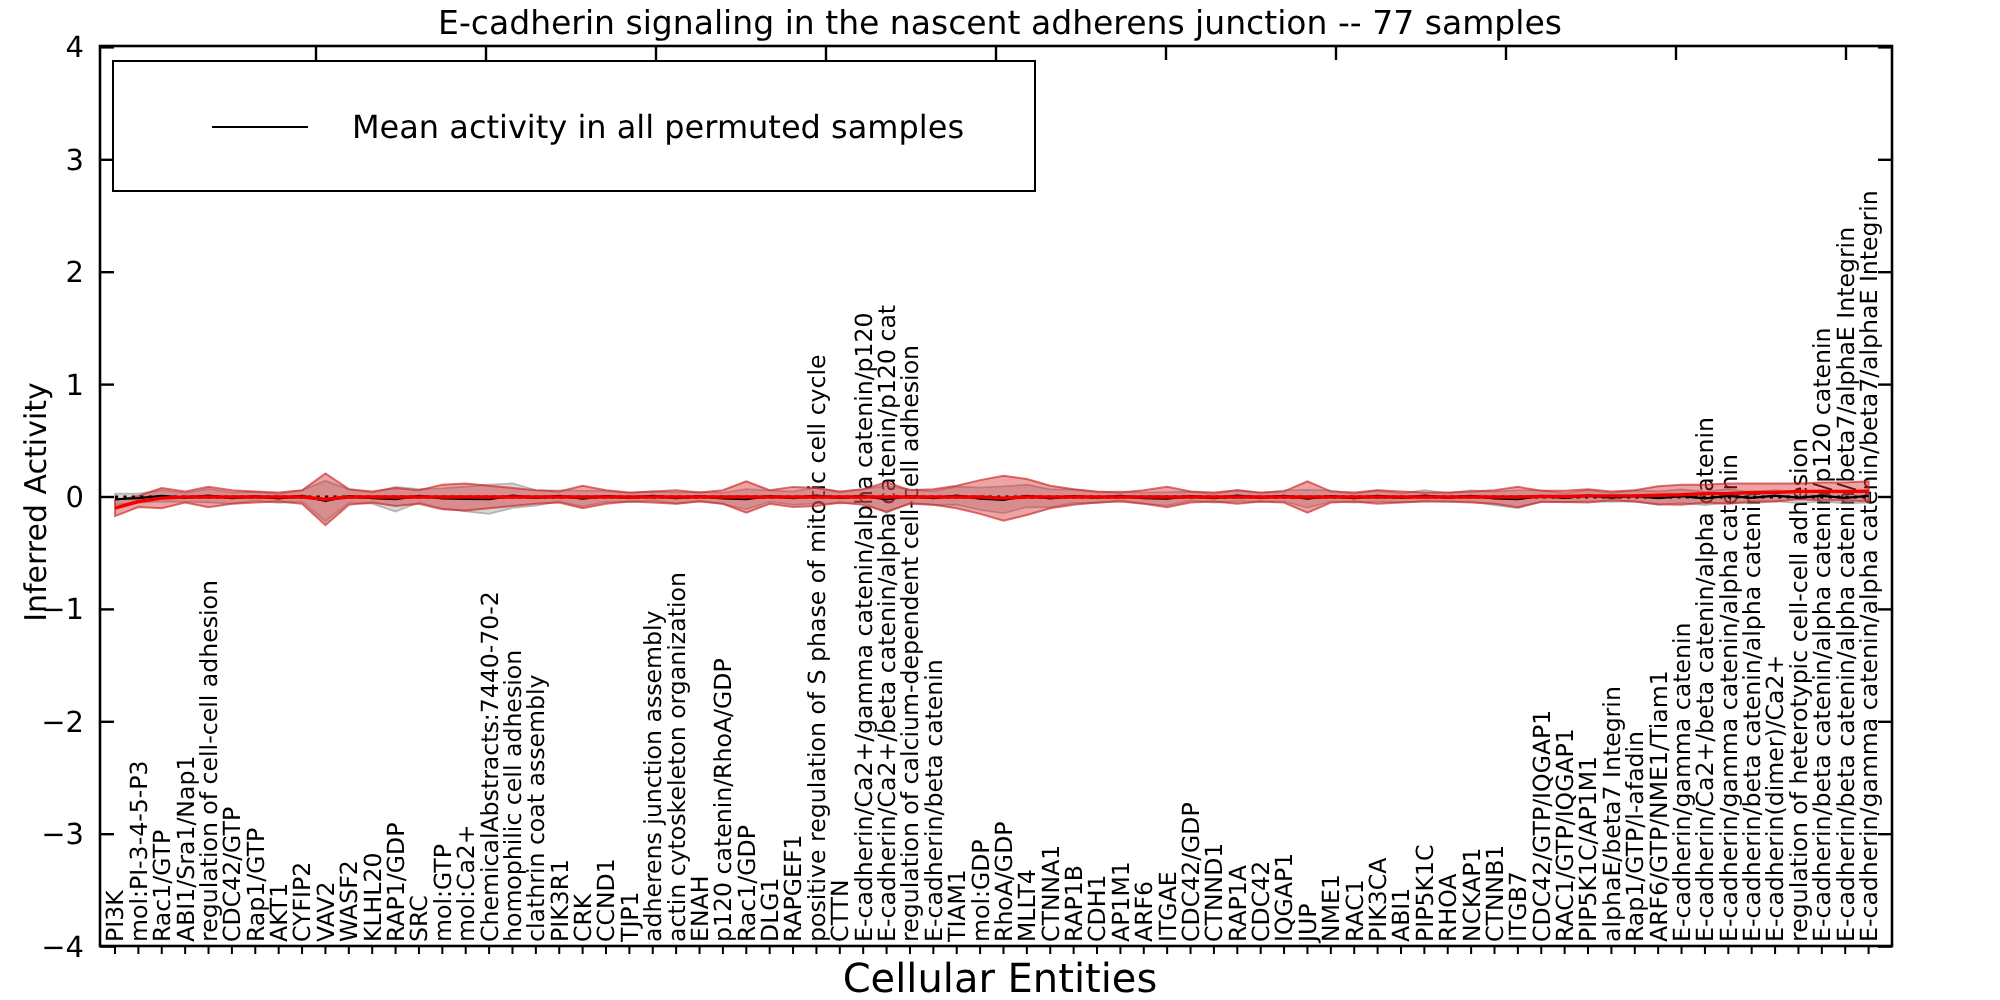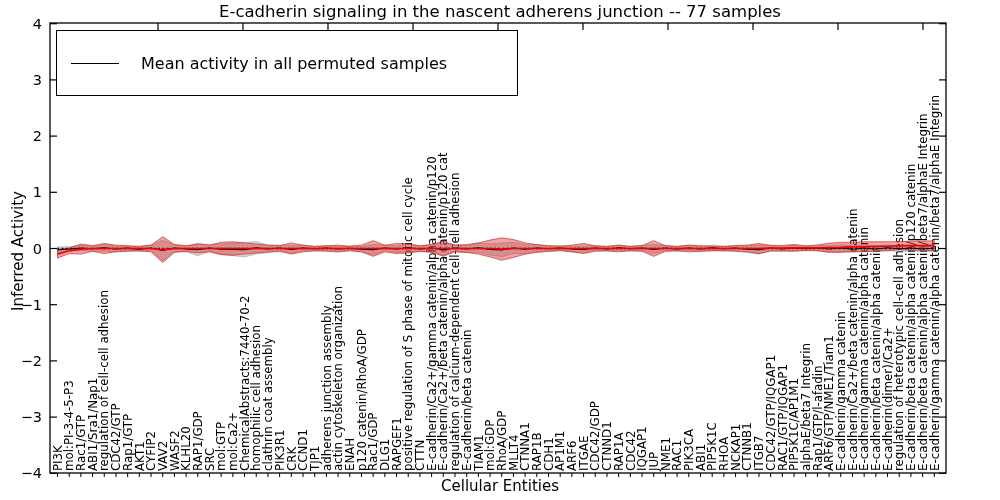--- a/index.html
+++ b/index.html
@@ -3,28 +3,28 @@
 <meta charset="utf-8">
 <style>
   html,body{margin:0;padding:0;background:#ffffff;}
   .fig{position:relative;width:1000px;height:500px;background:#ffffff;
        font-family:"DejaVu Sans","Liberation Sans",sans-serif;overflow:hidden;}
   .title{position:absolute;left:0;top:2px;width:1000px;text-align:center;
          font-size:16.5px;color:#000;}
   #plot{position:absolute;left:0;top:0;}
   .legend{position:absolute;left:56px;top:30px;width:462px;height:66px;
           background:#fff;border:1.3px solid #000;box-sizing:border-box;
-          display:flex;flex-direction:column;justify-content:space-around;padding:4px 0;}
+          display:flex;flex-direction:row;justify-content:space-around;padding:4px 0;}
   .legend-row{display:flex;align-items:center;gap:22px;padding-left:14px;}
   .legend-line{display:inline-block;width:48px;height:0;border-top-width:1.8px;border-top-style:solid;}
   .legend-label{font-size:16px;color:#000;}
   .ylabel{position:absolute;left:-62px;top:242px;width:160px;text-align:center;
           font-size:15px;color:#000;transform:rotate(-90deg);}
   .xlabel{position:absolute;left:0;top:477px;width:1000px;text-align:center;
-          font-size:15px;color:#000;}
+          font-size:20px;color:#000;}
 </style>
 </head>
 <body>
 
 <div class="fig">
   <div class="title">E-cadherin signaling in the nascent adherens junction -- 77 samples</div>
 
   <svg id="plot" width="1000" height="500">
       <rect x="50" y="23" width="896" height="450" fill="#ffffff" stroke="#000000" stroke-width="1.3"></rect>
       <text transform="translate(61.7,471) rotate(-90)" font-size="11.8px" font-family="&quot;DejaVu Sans&quot;,&quot;Liberation Sans&quot;,sans-serif" fill="#000">PI3K</text>

